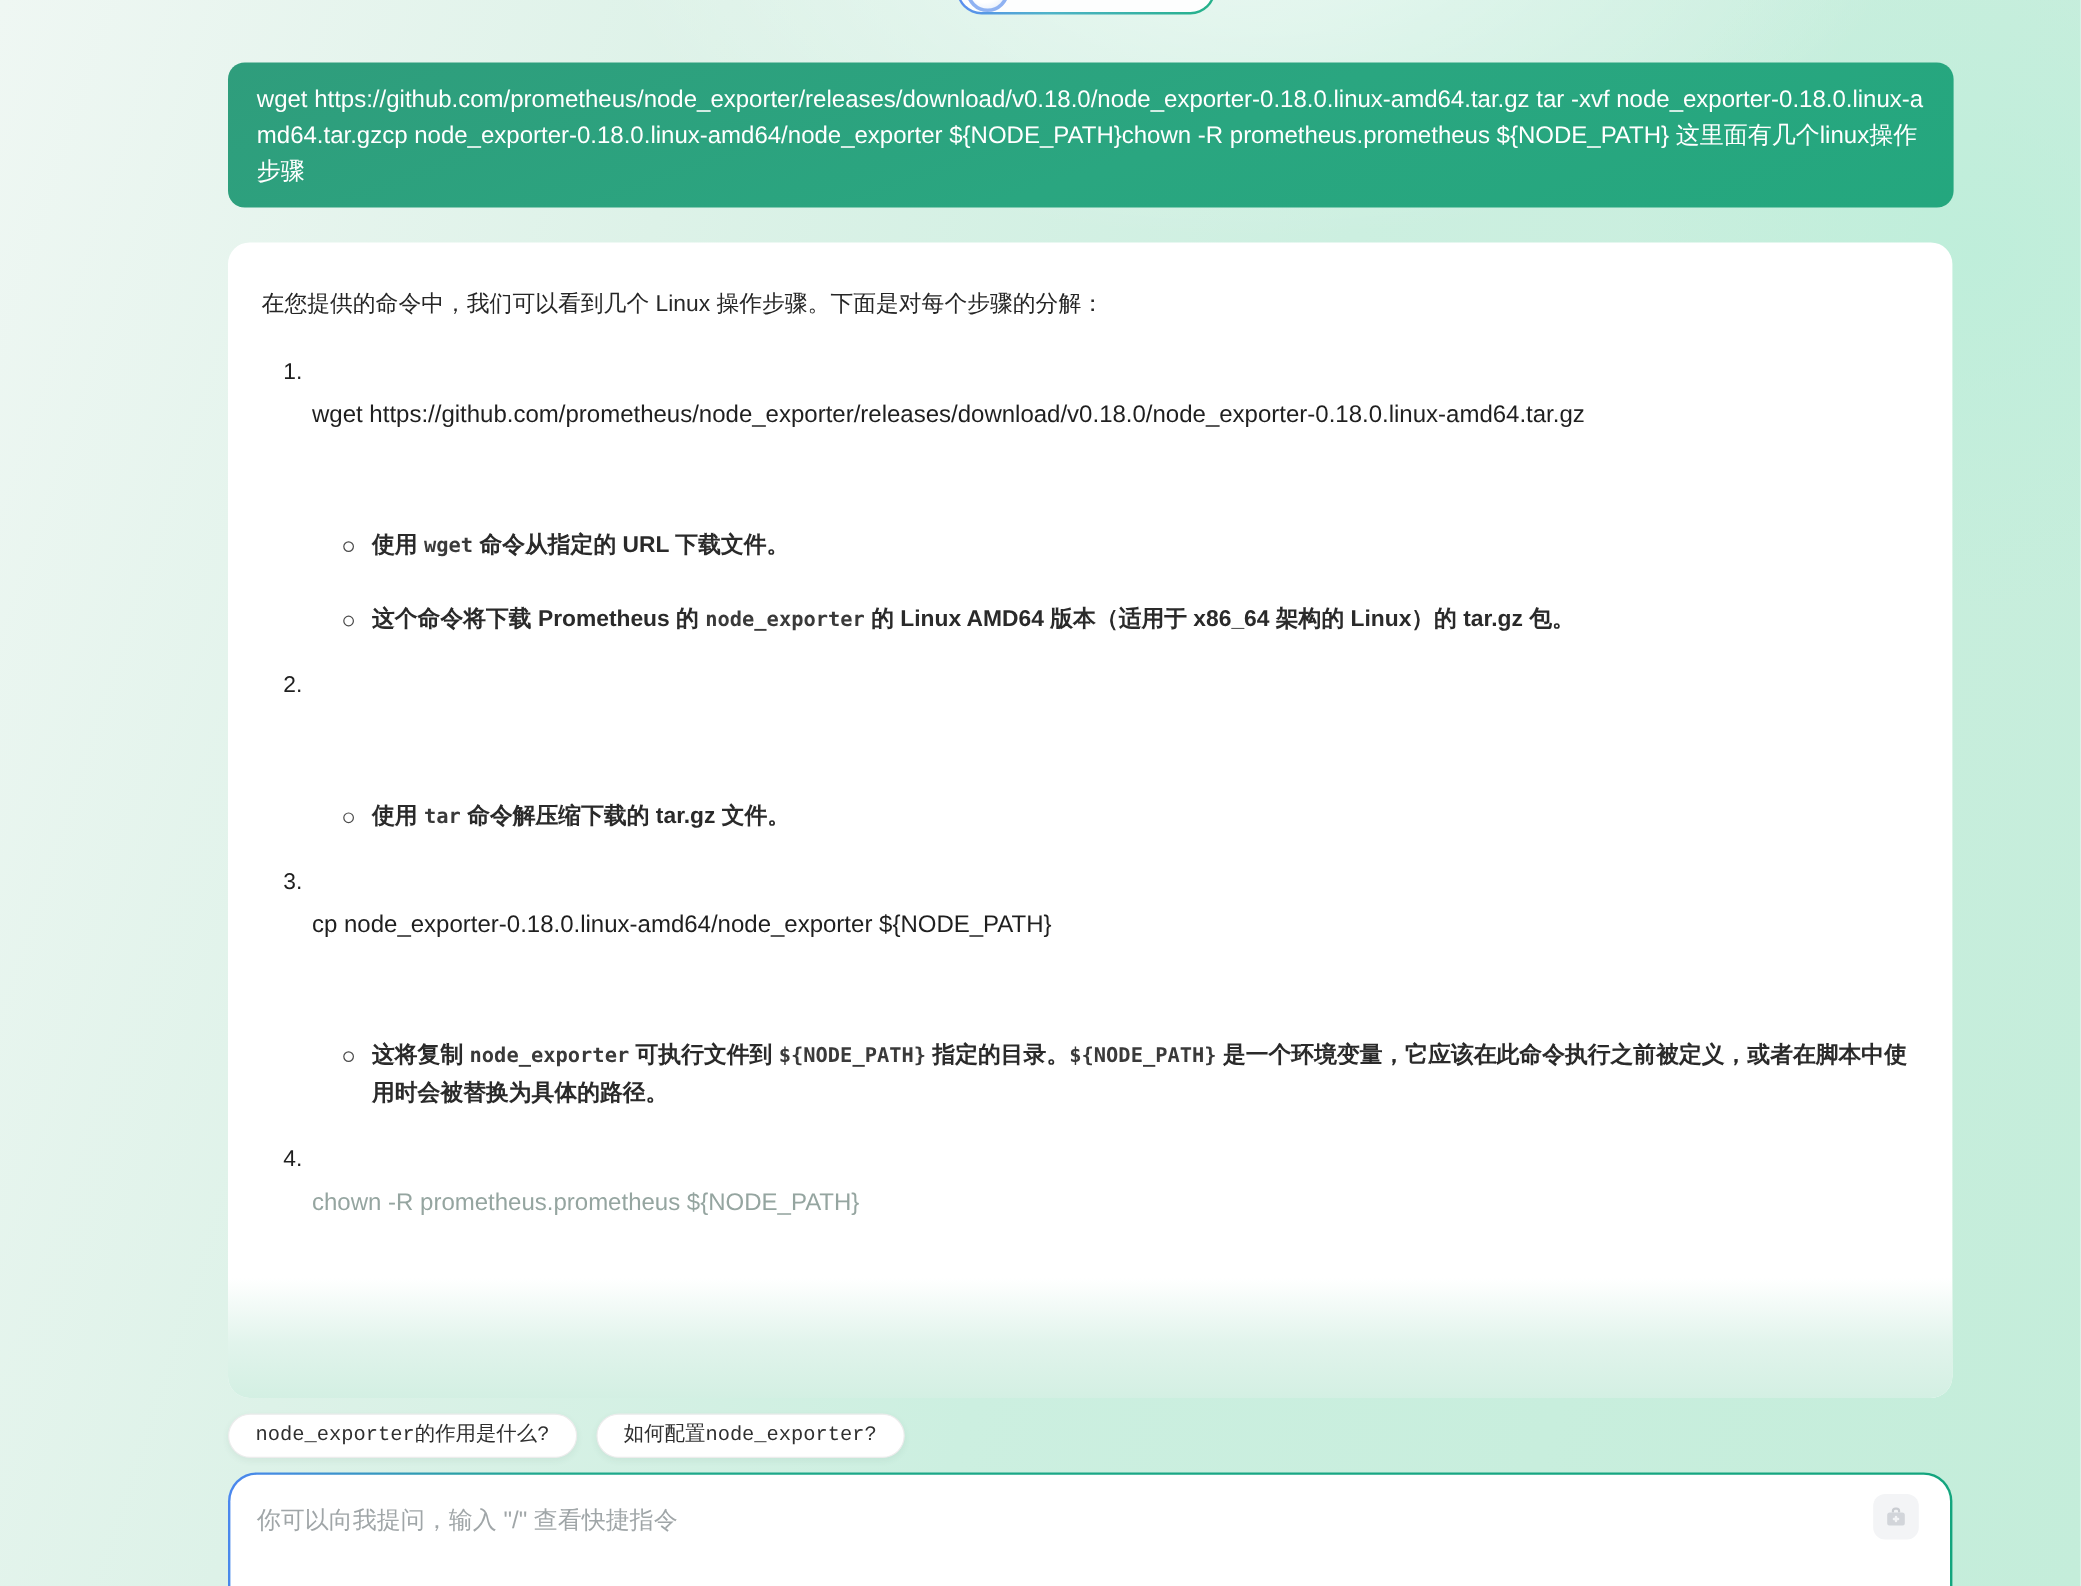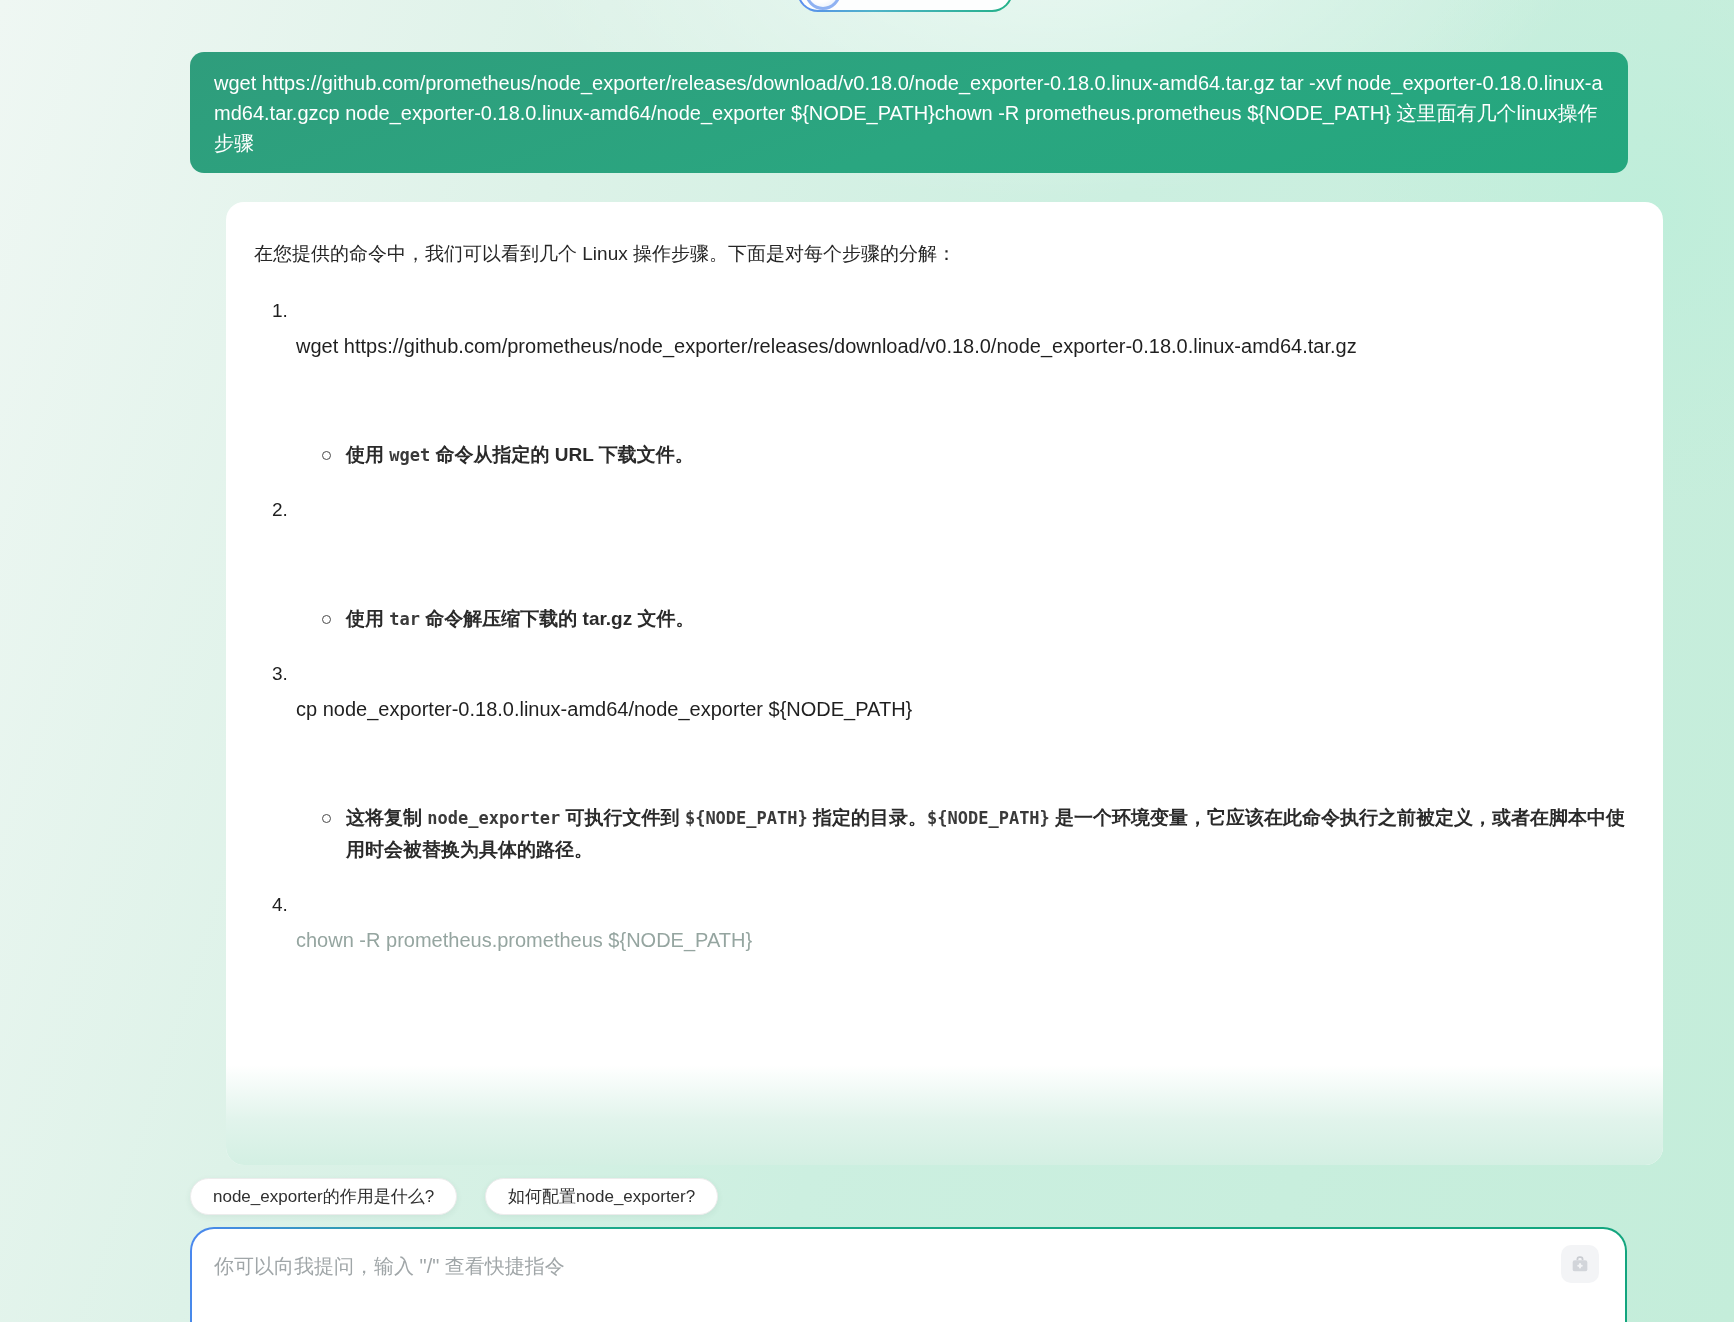--- a/index.html
+++ b/index.html
@@ -39,21 +39,20 @@
   .user-bubble p {
     color:#ffffff; font-size:20px; line-height:30px; font-weight:500;
     word-break:break-all;
   }
 
   
   .ai-card {
     position:absolute; left:190px; top:202px; width:1437px; height:963px;
     background:#ffffff; border-radius:18px; overflow:hidden;
     padding:38px 28px 0 28px;
-    margin-left:36px;
   }
   .intro { font-size:19px; line-height:28px; color:#262626; }
   ol.steps { list-style:none; margin:28px 0 0 18px; }
   .step + .step { margin-top:24px; }
   .step-num { font-size:19px; line-height:30px; color:#1f1f1f; }
   .step-cmd { font-size:20px; line-height:30px; color:#1f1f1f; margin:5px 0 0 24px; word-break:break-all; }
   .step-cmd.muted { color:#95a5a0; }
   ul.bullets { list-style:none; margin:78px 0 0 48px; }
   .bullet { position:relative; padding-left:26px;font-weight:bold; }
   .bullet + .bullet { margin-top:30px; }
@@ -65,21 +64,21 @@
   .code {
     font-family:"DejaVu Sans Mono","Liberation Mono",monospace;
     font-size:17px; color:#3a3a3a; letter-spacing:0;
   }
   .card-fade {
     position:absolute; left:0; right:0; bottom:0; height:100px; pointer-events:none;
     background:linear-gradient(180deg, rgba(217,241,230,0) 0%, rgba(215,240,229,0.75) 55%, rgba(210,239,226,0.97) 100%);
   }
 
   
-  .chips { position:absolute; left:190px; top:1178px; display:flex; gap:28px; }
+  .chips { position:absolute; left:190px; top:1178px; display:flex; gap:16px;font-family:Liberation Mono, monospace; }
   .chip {
     height:37px; padding:0 22px; border-radius:19px; background:#ffffff;
     border:1px solid #ececec; box-shadow:0 2px 6px rgba(40,90,70,0.07);
     font-size:17px; color:#2f2f2f; line-height:35px; cursor:pointer; white-space:nowrap;
     font-family:inherit;
   }
 
   
   .composer-wrap {
     position:absolute; left:190px; top:1227px; width:1437px; height:150px;
@@ -116,20 +115,21 @@
   </div>
 
   <div class="ai-card">
     <p class="intro">在您提供的命令中，我们可以看到几个 Linux 操作步骤。下面是对每个步骤的分解：</p>
     <ol class="steps" id="steps">
         <li class="step">
           <div class="step-num">1.</div>
           <div class="step-cmd">wget https://github.com/prometheus/node_exporter/releases/download/v0.18.0/node_exporter-0.18.0.linux-amd64.tar.gz</div>
           <ul class="bullets">
             <li class="bullet"><span class="bullet-text">使用 <span class="code">wget</span> 命令从指定的 URL 下载文件。</span></li>
+            <li class="bullet"><span class="bullet-text">这个命令将下载 Prometheus 的 <span class="code">node_exporter</span> 的 Linux AMD64 版本（适用于 x86_64 架构的 Linux）的 tar.gz 包。</span></li>
           </ul>
         </li>
         <li class="step">
           <div class="step-num">2.</div>
           <ul class="bullets">
             <li class="bullet"><span class="bullet-text">使用 <span class="code">tar</span> 命令解压缩下载的 tar.gz 文件。</span></li>
           </ul>
         </li>
         <li class="step">
           <div class="step-num">3.</div>

